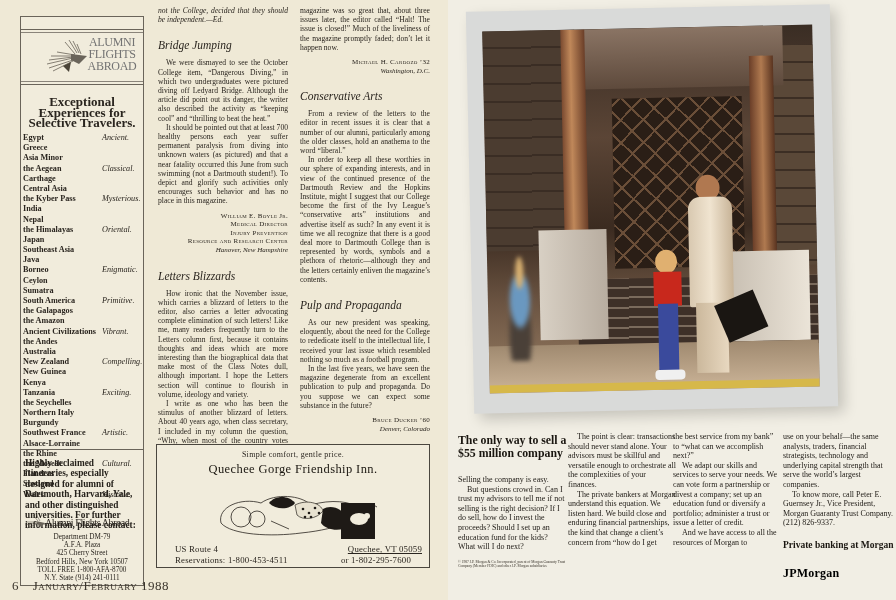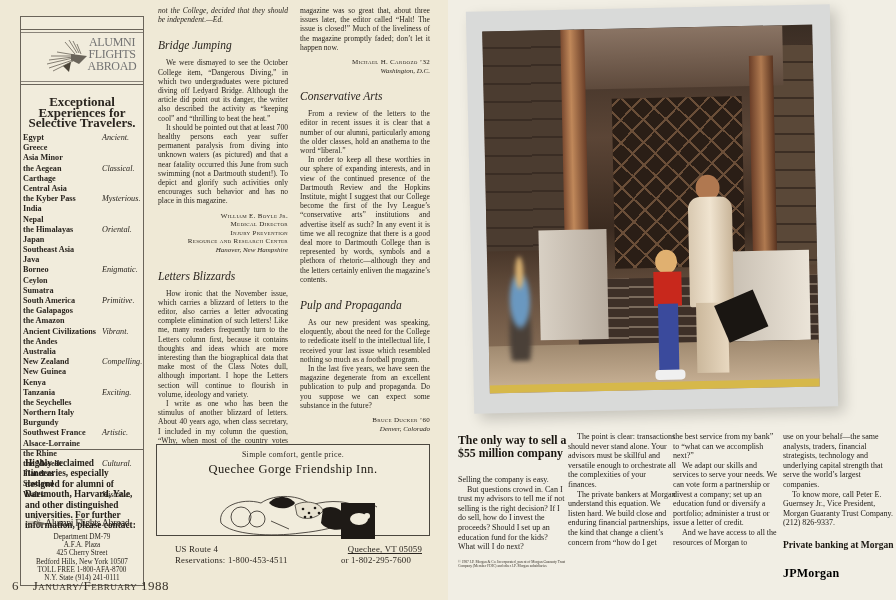--- a/index.html
+++ b/index.html
@@ -106,21 +106,21 @@
     }
     .sig {
       text-align: right; font-size: 7px; line-height: 8.6px; margin: 6px 0 0 0;
     }
     .sig .nm { font-variant: small-caps; letter-spacing: 0.3px; display: block; }
     .sig .loc { font-style: italic; display: block; }
     .gap-l { height: 14px; }
 
     
     .quechee {
-      position: absolute; left: 156px; top: 444px; width: 274px; height: 92px;
+      position: absolute; left: 156px; top: 444px; width: 274px; height: 124px;
       border: 1.5px solid #4a463e; background: #f1ecdc;
     }
     .q-tag {
       position: absolute; top: 5px; width: 100%; text-align: center;
       font-size: 8px; letter-spacing: 0.3px; color: #2a251f;
     }
     .q-name {
       position: absolute; top: 17px; width: 100%; text-align: center;
       font-size: 12.5px; letter-spacing: 0.4px; color: #1a1610;
     }

